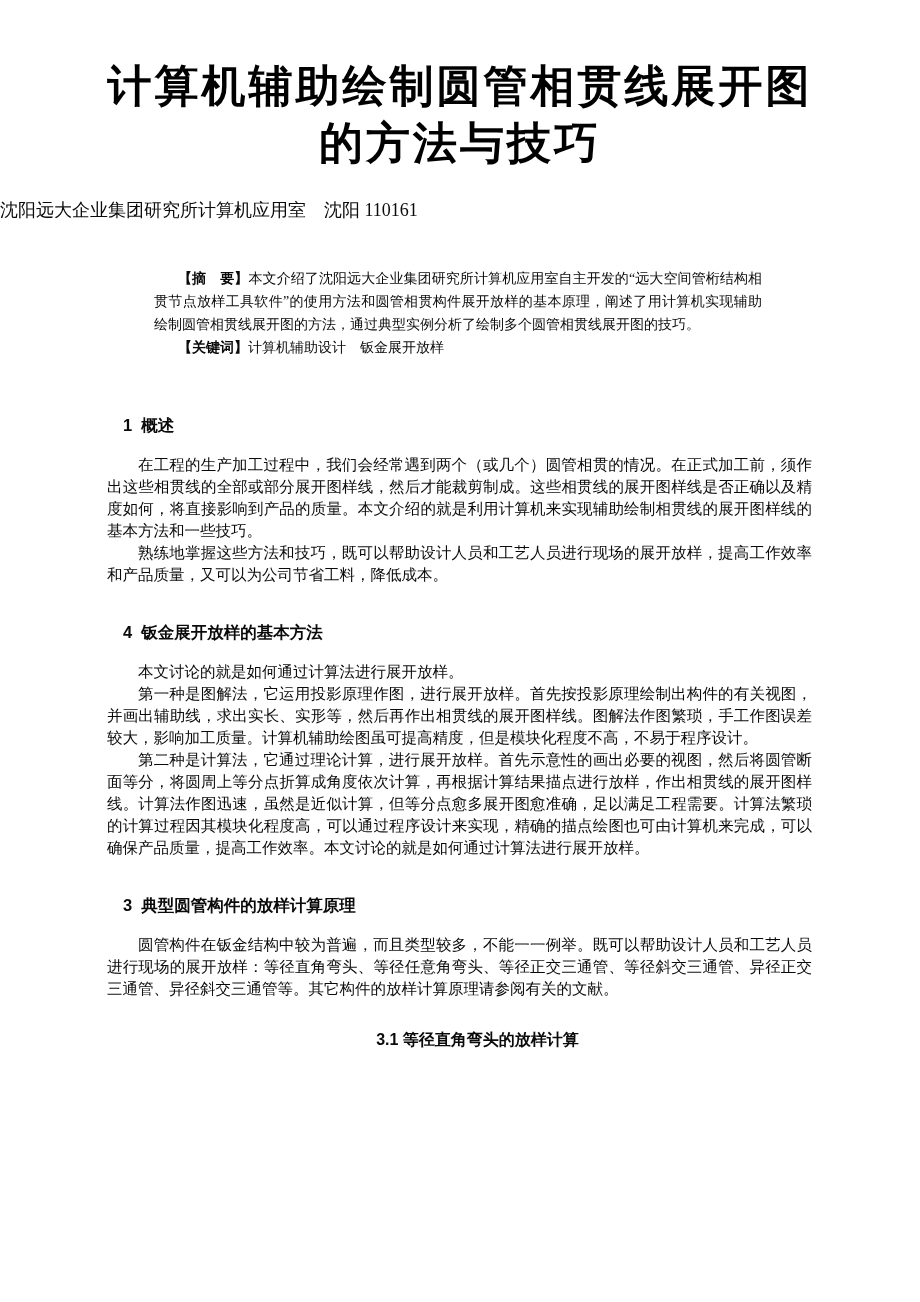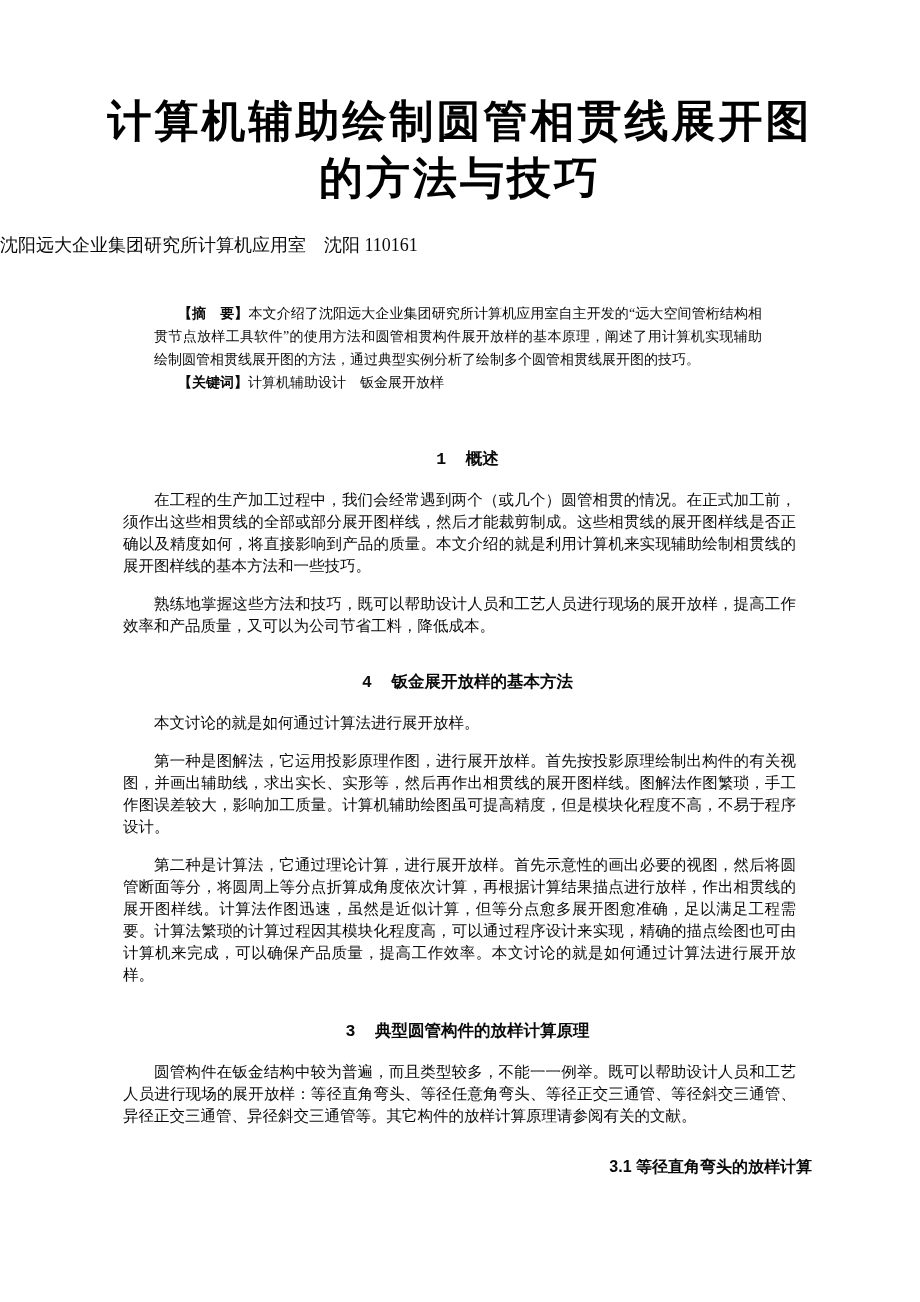--- a/index.html
+++ b/index.html
@@ -6,21 +6,21 @@
   .page{
     position:relative;
     width:920px;height:1302px;
     margin:0 auto;
     background:#ffffff;
     color:#0a0a0a;
     font-family:"Liberation Serif", serif;
     overflow:hidden;
   }
   .doc-title{
-    padding-top:92px;
+    padding-top:57px;
     text-align:center;
     font-family:"Liberation Sans", sans-serif;
     font-weight:bold;
     font-size:44px;
     line-height:57px;
     letter-spacing:3px;
     color:#000;
   }
   .author-line{
     margin-top:58px;
@@ -47,39 +47,39 @@
     font-weight:bold;
   }
   .body-col{
     margin:0 108px 0 107px;
     width:705px;
     font-size:15.5px;
     line-height:22px;
     text-align:justify;
   }
   h2.sec-heading{
-    font-family:Liberation Mono, monospace;
+    font-family:Liberation Sans, sans-serif;
     font-weight:bold;
     font-size:16.5px;
     line-height:20px;
     margin:36px 0 19px 16px;
     white-space:pre-wrap;
-    text-align:center;
+    text-align:left;
   }
   h2.first{margin-top:56px;}
   h3.subsec-heading{
     font-family:"Liberation Sans", sans-serif;
     font-weight:bold;
     font-size:16px;
     line-height:20px;
     margin:30px 0 8px 36px;
     white-space:pre-wrap;
-    text-align:right;
+    text-align:center;
   }
-  p.para{margin:16px;text-indent:31px;}
+  p.para{margin:0;text-indent:31px;}
 </style>
 </head>
 <body>
 
 <div class="page">
 
   <div class="doc-title">
     <div>计算机辅助绘制圆管相贯线展开图</div>
     <div>的方法与技巧</div>
   </div>

